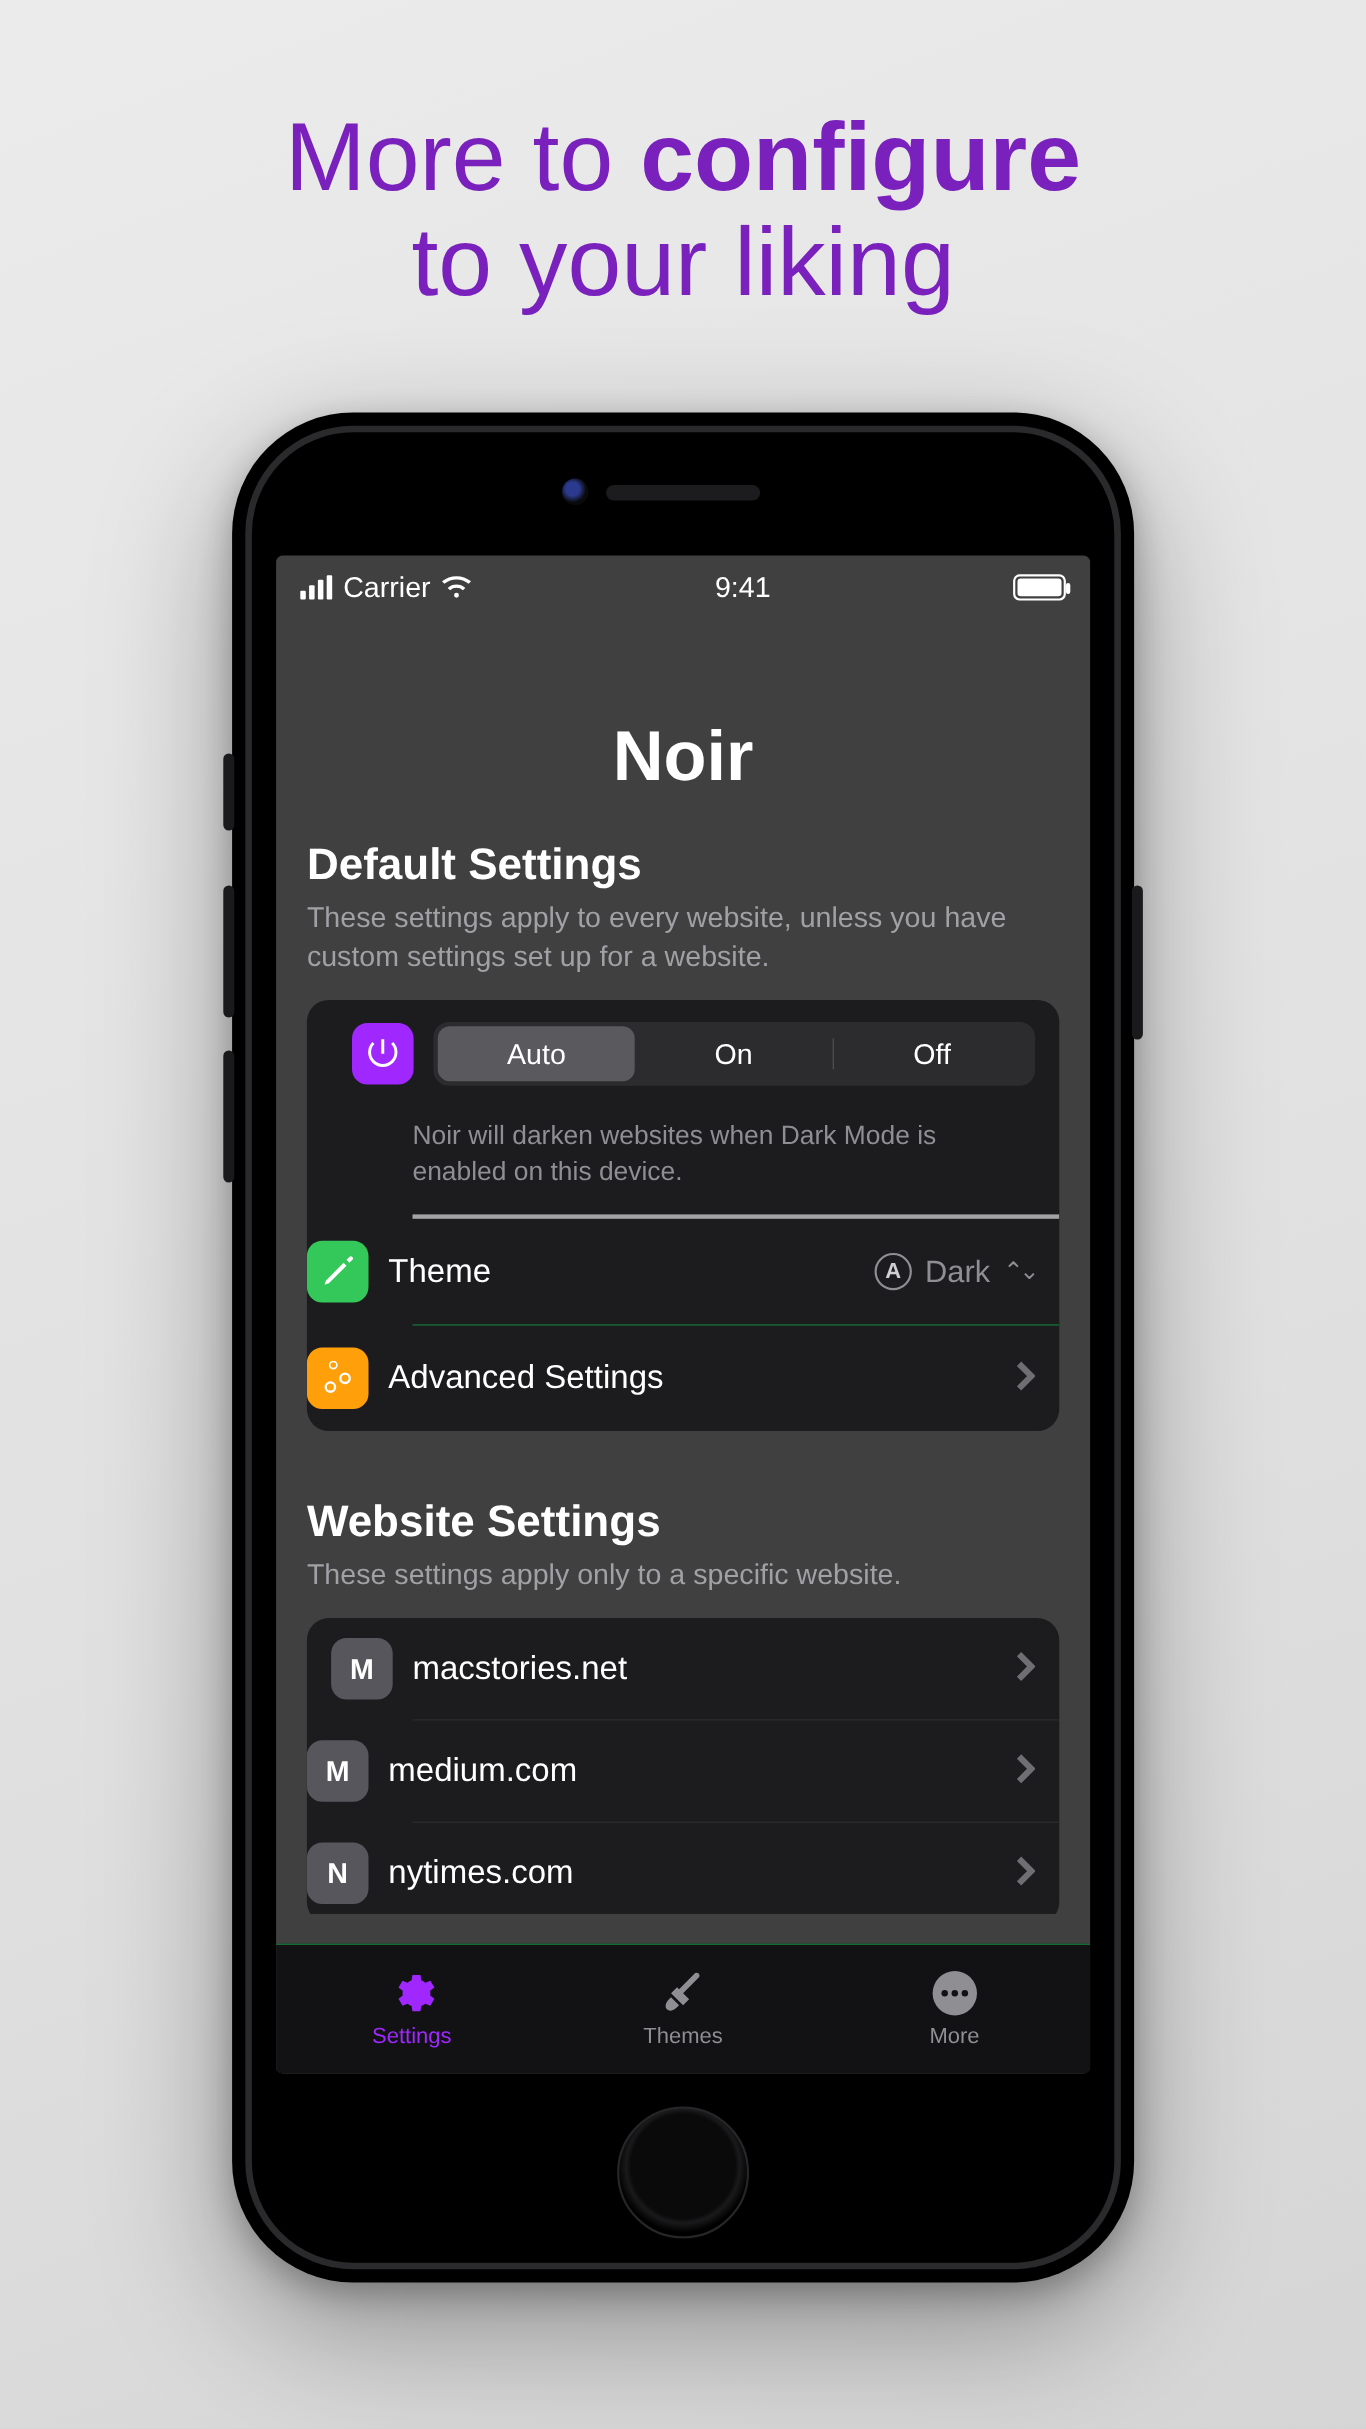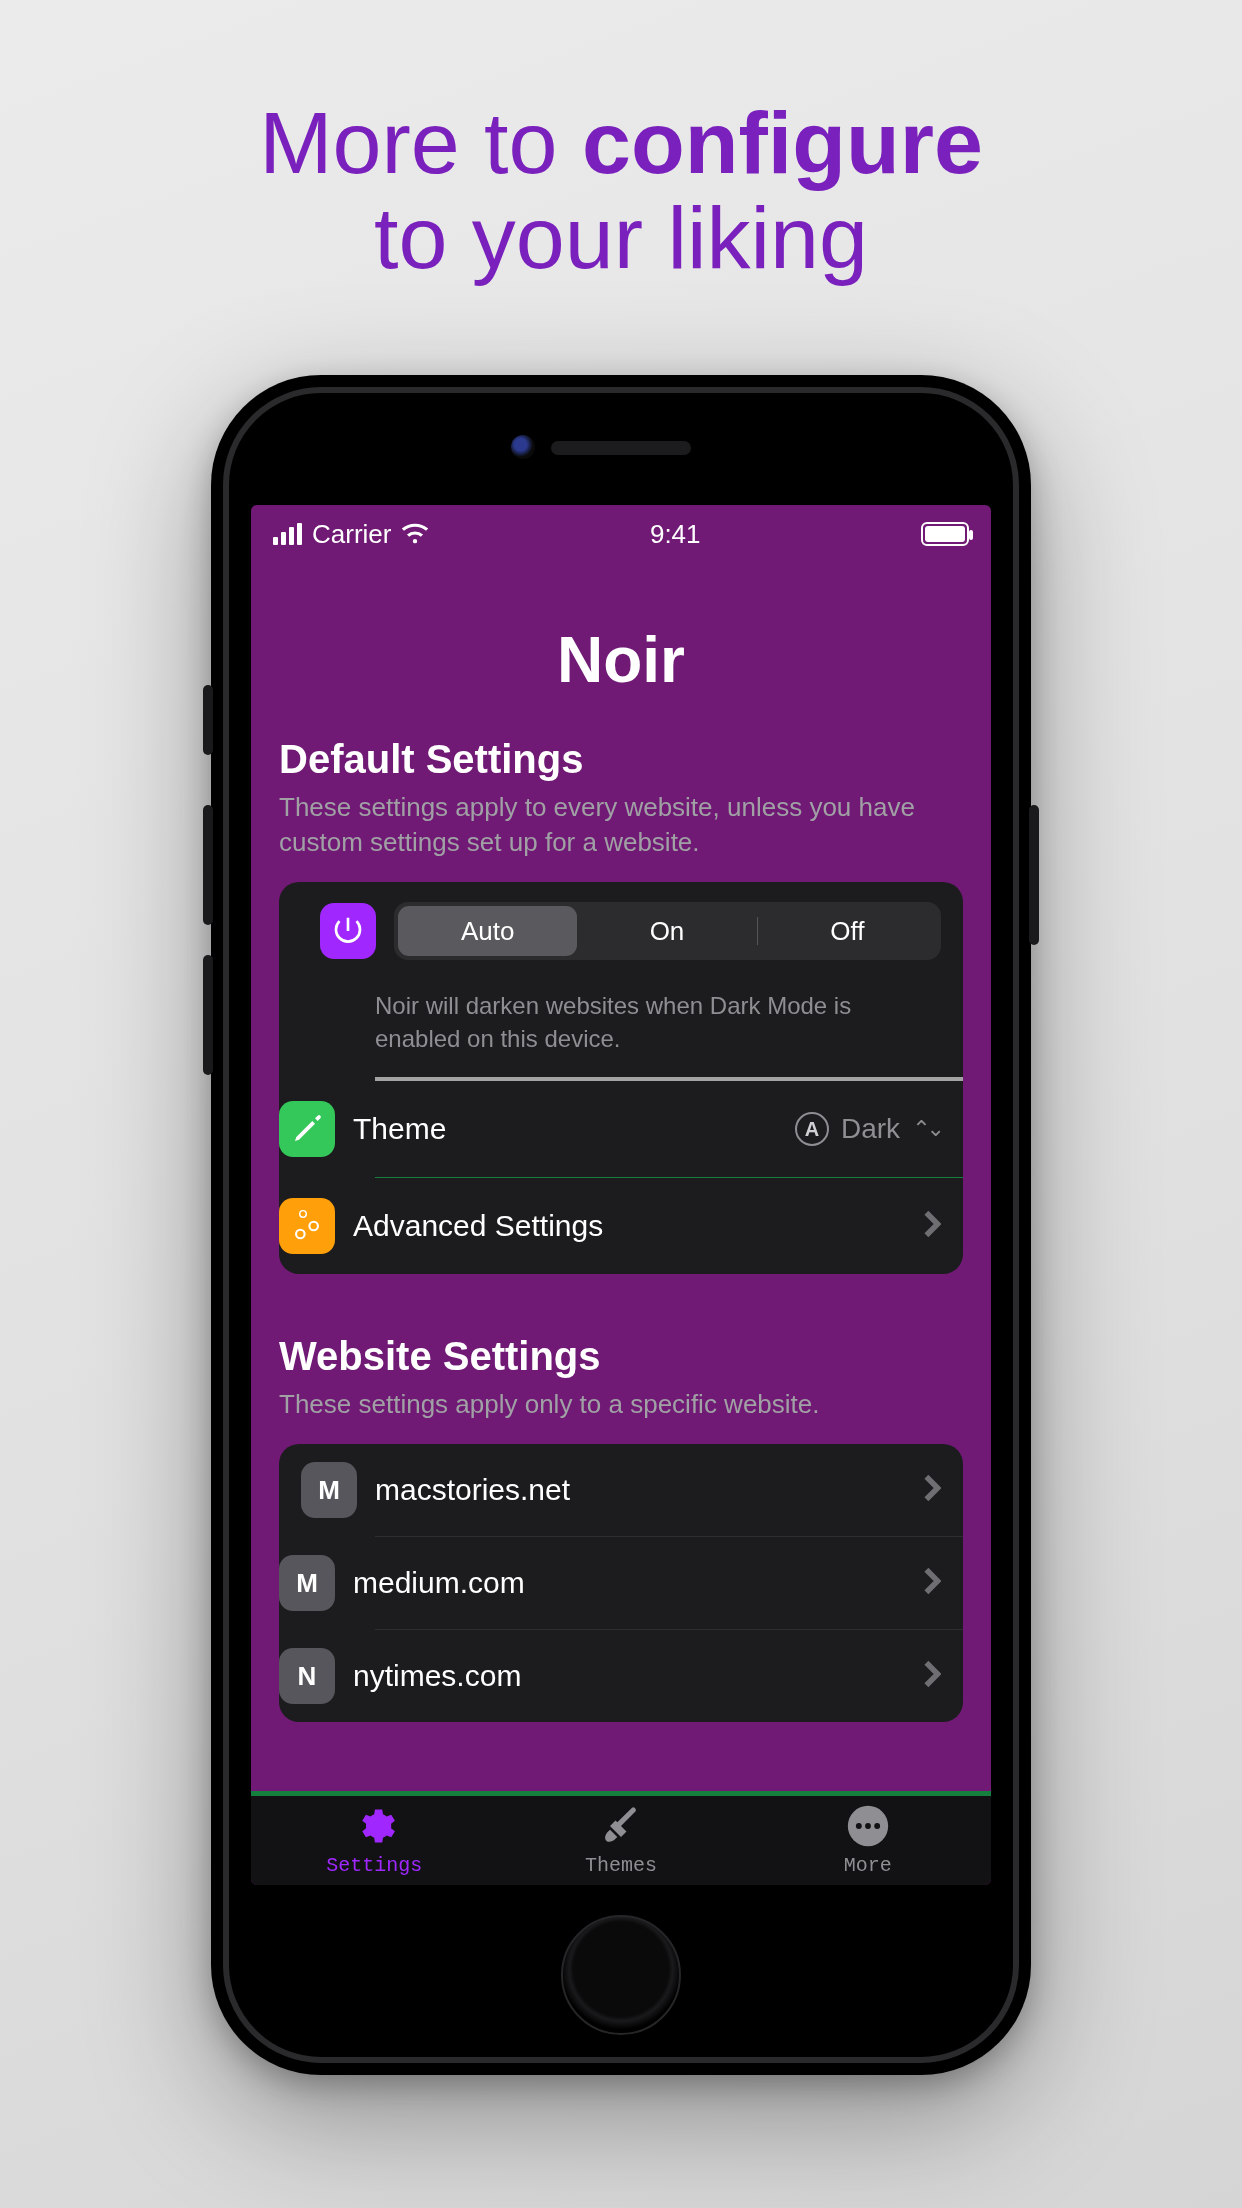--- a/index.html
+++ b/index.html
@@ -68,26 +68,27 @@
   transform: translateX(-50%);
   width: 120px; height: 120px;
   border-radius: 50%;
   background: radial-gradient(circle at 50% 45%, #0a0a0a 0 55%, #1a1a1c 60%, #000 70%);
   border: 2px solid #262628;
 }
 
 .screen {
   position: absolute;
   top: 130px; bottom: 190px; left: 40px; right: 40px;
-  background: #701a75;
+  background: #404040;
   border-radius: 6px;
   overflow: hidden;
   color: #fff;
   display: flex;
   flex-direction: column;
+  gap: 27px;
 }
 
 
 .status {
   height: 58px;
   display: flex;
   align-items: center;
   justify-content: space-between;
   padding: 0 22px;
   font-size: 26px;
@@ -180,25 +181,24 @@
 .site-row {
   display: flex; align-items: center; gap: 18px;
   padding: 18px 22px;
   border-top: 1px solid #2e2e30;
 }
 .site-row:first-child { border-top: none; }
 .site-label { font-size: 30px; flex: 1; }
 
 
 .tabbar {
-  height: 94px;
+  height: 118px;
   background: #121214;
   display: flex;
-  border-top: 5px solid #15803d;
-  font-family: Liberation Mono, monospace;
+  border-top: 1px solid #15803d;
 }
 .tab {
   flex: 1;
   display: flex; flex-direction: column; align-items:center; justify-content:center;
   gap: 6px;
   color: #8e8e93;
   font-size: 20px;
 }
 .tab.active { color: #a028ff; }
 .tab svg { width: 44px; height: 44px; }

